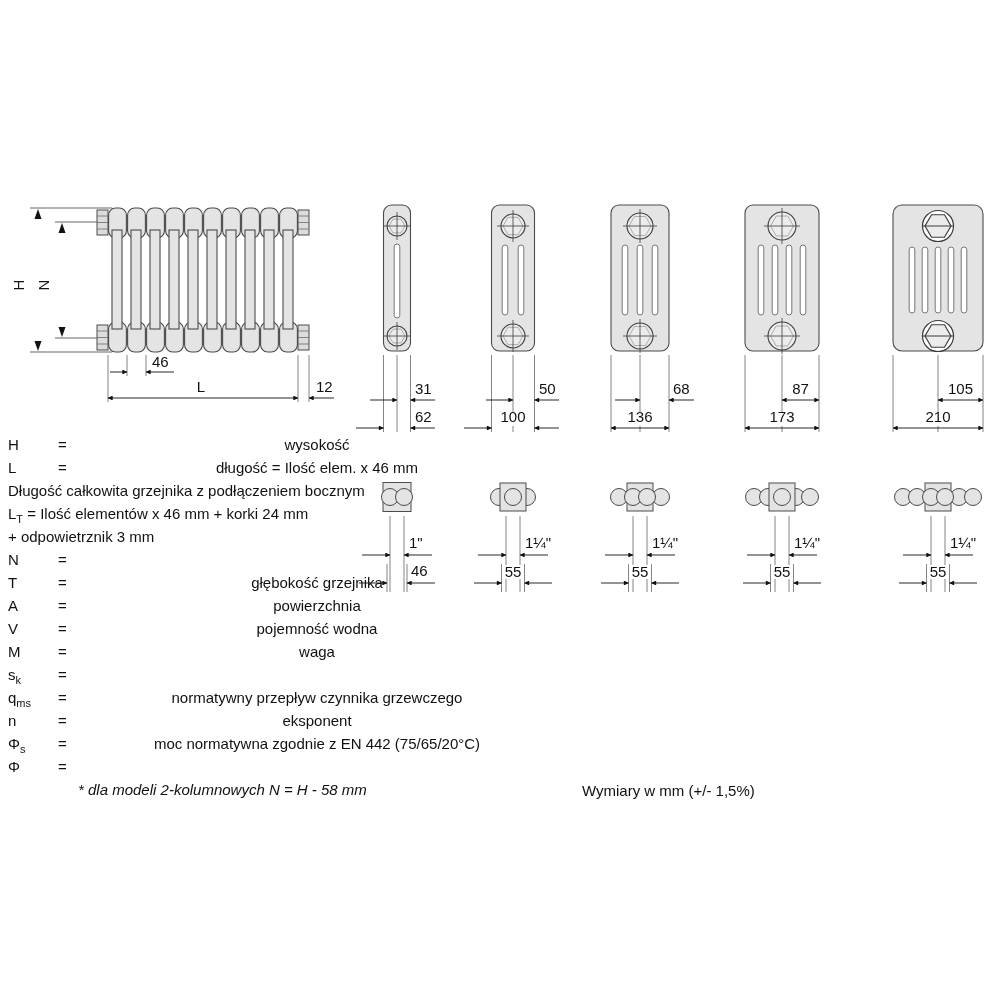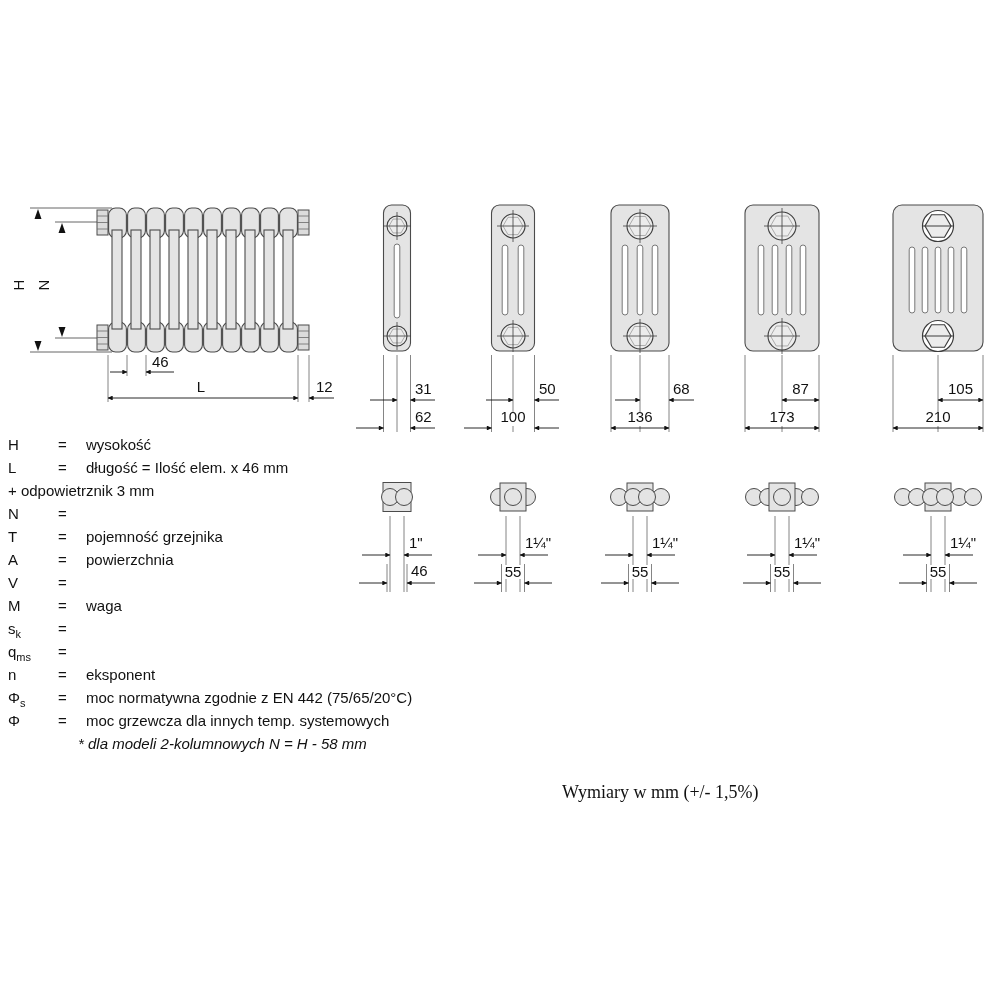--- a/index.html
+++ b/index.html
@@ -5,25 +5,25 @@
   html,body{margin:0;padding:0;background:#fff;}
   .canvas{position:relative;width:1000px;height:1000px;background:#fff;overflow:hidden;
           font-family:"Liberation Sans",sans-serif;color:#111;}
   .fig{position:absolute;}
   svg text{font-family:"Liberation Sans",sans-serif;fill:#111;font-size:15px;}
   
   .legend{position:absolute;left:8px;top:433px;width:540px;font-size:15px;line-height:23px;}
   .lrow{display:flex;white-space:nowrap;}
   .sym{width:50px;flex:0 0 50px;}
   .eq{width:28px;flex:0 0 28px;}
-  .txt{flex:1;}
+  .txt{flex:1;text-align:center;}
   .flowline{display:block;white-space:nowrap;}
   .notepad{padding-left:70px;font-style:italic;}
   sub{font-size:11px;line-height:0;}
-  .footer-note{position:absolute;left:562px;top:782px;font-size:18px;font-family:Liberation Serif, serif;}
+  .footer-note{position:absolute;left:582px;top:782px;font-size:15px;}
 </style>
 </head>
 <body>
 
 <div class="canvas">
 
   <svg width="0" height="0" style="position:absolute">
     <defs>
       <marker id="ar" viewBox="0 0 10 10" refX="9.5" refY="5" markerWidth="9" markerHeight="5.5" orient="auto-start-reverse">
         <path d="M0,0 L10,5 L0,10 z" fill="#111"></path>
@@ -413,67 +413,75 @@
       <span class="sym"><span>H</span><sub></sub></span>
       <span class="eq">=</span>
       <span class="txt">wysokość</span>
     </div>
     <div class="lrow">
       <span class="sym"><span>L</span><sub></sub></span>
       <span class="eq">=</span>
       <span class="txt">długość = Ilość elem. x 46 mm</span>
     </div>
     <div class="flowline">
+      <span>Długość całkowita grzejnika z podłączeniem bocznym</span>
+    </div>
+    <div class="flowline">
+      <span><span>L</span><sub>T</sub></span>
+      <span>= Ilość elementów x 46 mm + korki 24 mm</span>
+    </div>
+    <div class="flowline">
       <span>+ odpowietrznik 3 mm</span>
     </div>
     <div class="lrow">
       <span class="sym"><span>N</span><sub></sub></span>
       <span class="eq">=</span>
     </div>
     <div class="lrow">
       <span class="sym"><span>T</span><sub></sub></span>
       <span class="eq">=</span>
-      <span class="txt">pojemność grzejnika</span>
+      <span class="txt">głębokość grzejnika</span>
     </div>
     <div class="lrow">
       <span class="sym"><span>A</span><sub></sub></span>
       <span class="eq">=</span>
       <span class="txt">powierzchnia</span>
     </div>
     <div class="lrow">
       <span class="sym"><span>V</span><sub></sub></span>
       <span class="eq">=</span>
+      <span class="txt">pojemność wodna</span>
     </div>
     <div class="lrow">
       <span class="sym"><span>M</span><sub></sub></span>
       <span class="eq">=</span>
       <span class="txt">waga</span>
     </div>
     <div class="lrow">
       <span class="sym"><span>s</span><sub>k</sub></span>
       <span class="eq">=</span>
     </div>
     <div class="lrow">
       <span class="sym"><span>q</span><sub>ms</sub></span>
       <span class="eq">=</span>
+      <span class="txt">normatywny przepływ czynnika grzewczego</span>
     </div>
     <div class="lrow">
       <span class="sym"><span>n</span><sub></sub></span>
       <span class="eq">=</span>
       <span class="txt">eksponent</span>
     </div>
     <div class="lrow">
       <span class="sym"><span>Φ</span><sub>s</sub></span>
       <span class="eq">=</span>
       <span class="txt">moc normatywna zgodnie z EN 442 (75/65/20°C)</span>
     </div>
     <div class="lrow">
       <span class="sym"><span>Φ</span><sub></sub></span>
       <span class="eq">=</span>
-      <span class="txt">moc grzewcza dla innych temp. systemowych</span>
     </div>
     <div class="flowline notepad">
       <span>* dla modeli 2-kolumnowych N = H - 58 mm</span>
     </div>
   </div>
 
   <div class="footer-note">Wymiary w mm (+/- 1,5%)</div>
 
 </div>
 

